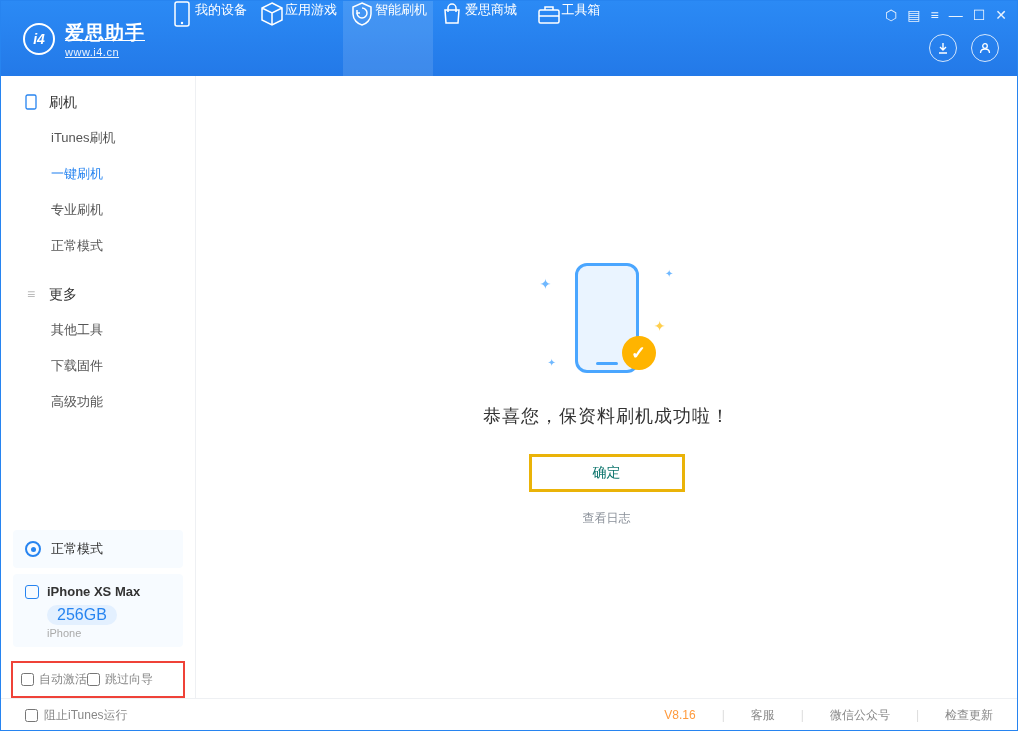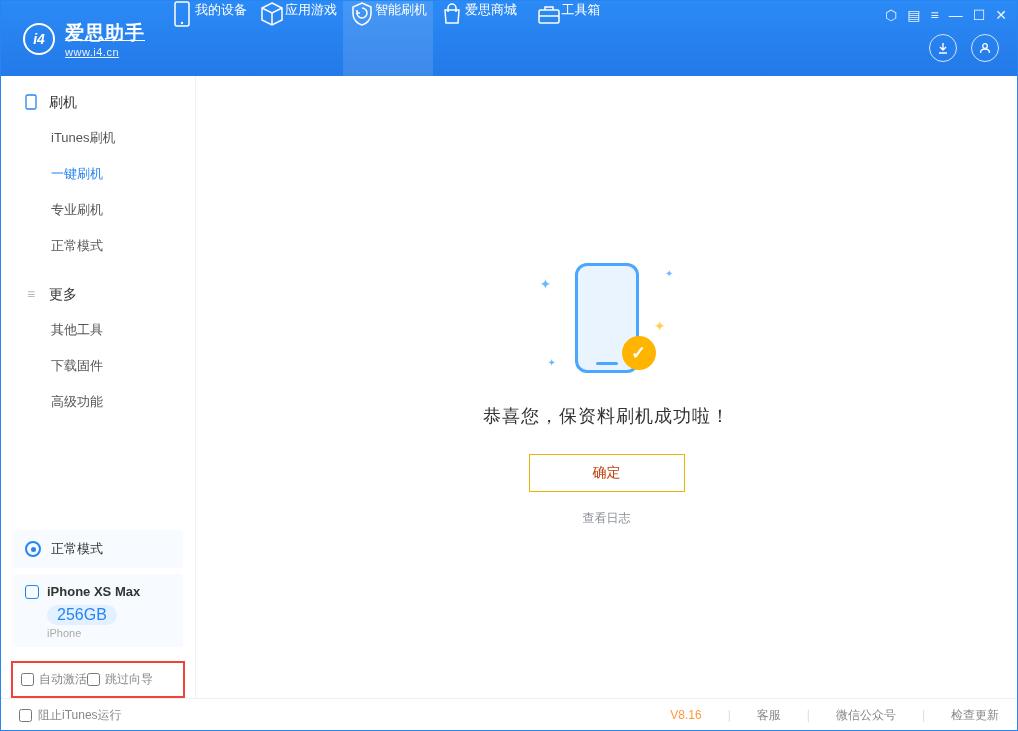--- a/index.html
+++ b/index.html
@@ -45,25 +45,25 @@
 
 .main { flex: 1; position: relative; display: flex; flex-direction: column; align-items: center; justify-content: center; }
 .phone-ill { position: relative; width: 170px; height: 140px; display: flex; align-items: center; justify-content: center; }
 .phone { width: 64px; height: 110px; border: 3px solid #4aa6ff; border-radius: 12px; background: #eaf4ff; position: relative; }
 .phone::after { content: ""; position: absolute; bottom: 5px; left: 50%; transform: translateX(-50%); width: 22px; height: 3px; background: #4aa6ff; border-radius: 2px; }
 .check { position: absolute; right: 36px; bottom: 18px; width: 34px; height: 34px; background: #ffb400; border-radius: 50%; display: flex; align-items: center; justify-content: center; color: #fff; font-size: 18px; font-weight: bold; }
 .spark { position: absolute; color: #6fb8ff; font-size: 14px; }
 .spark.s1 { left: 18px; top: 28px; } .spark.s2 { right: 18px; top: 20px; font-size: 10px; }
 .spark.s3 { left: 26px; bottom: 20px; font-size: 10px; } .spark.s4 { right: 26px; bottom: 54px; color: #ffcf4d; }
 .msg { margin-top: 16px; font-size: 18px; color: #333; letter-spacing: 1px; }
-.ok-btn { margin-top: 26px; width: 156px; height: 38px; border: 1px solid #eab308; background: #fff; font-size: 14px; color: #c2410c; cursor: pointer; }
+.ok-btn { margin-top: 26px; width: 156px; height: 38px; border: 3px solid #eab308; background: #fff; font-size: 14px; color: #0f766e; cursor: pointer; }
 .log-link { margin-top: 18px; font-size: 12px; color: #8a9099; cursor: pointer; }
 
 
-.footer { height: 33px; border-top: 1px solid #eef0f3; display: flex; align-items: center; padding: 0 18px; font-size: 12px; color: #888; }
+.footer { height: 33px; border-top: 1px solid #eef0f3; display: flex; align-items: center; padding: 0 24px; font-size: 12px; color: #888; }
 .footer .left { display: flex; align-items: center; gap: 6px; }
 .footer .right { margin-left: auto; display: flex; align-items: center; gap: 26px; }
 .footer .right .sep { color: #ddd; }
 .footer .ver { color: #ff9a3c; }
 .footer a { color: #888; cursor: pointer; }
 </style>
 </head>
 <body>
 
 <div class="header">

